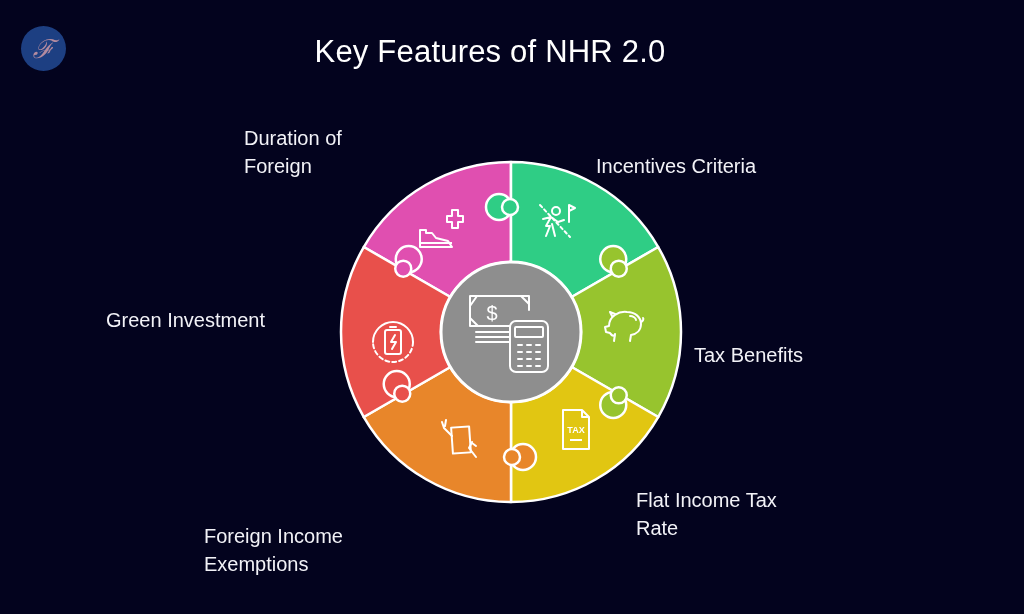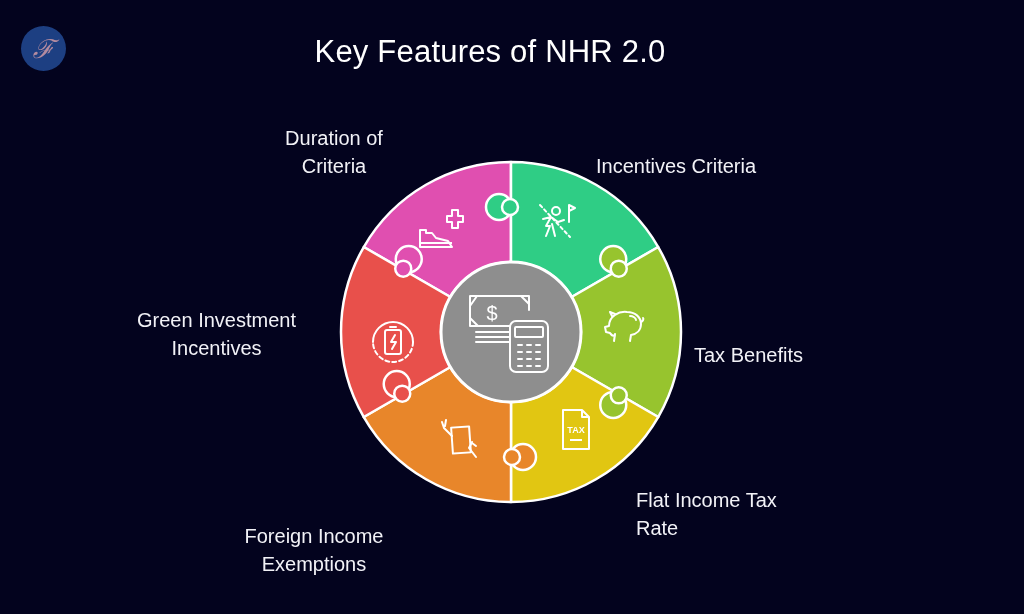--- a/index.html
+++ b/index.html
@@ -21,21 +21,21 @@
       color: #b38ba0; font-size: 26px; line-height: 1;
     }
     .title {
       position: absolute; left: 0; top: 34px; width: 980px;
       text-align: center; font-size: 31px; font-weight: normal;
       letter-spacing: 0.2px;
     }
     .label {
       position: absolute; font-size: 20px; line-height: 28px; color: #f2f2f7;
     }
-    .label.right { text-align: center; }
+    .label.right { text-align: left; }
     .label.left { text-align: left; }
     svg.wheel { position: absolute; left: 0; top: 0; }
   </style>
 </head>
 <body>
 
 <div class="logo">
   <span>ℱ</span>
 </div>
 
@@ -110,32 +110,31 @@
     <path d="M373 342 a20 20 0 1 1 40 0"></path>
     <path d="M413 342 a20 20 0 0 1 -40 0" stroke-dasharray="4 3"></path>
     <rect x="385" y="330" width="16" height="24" rx="2"></rect>
     <path d="M390 327 h6"></path>
     <path d="M395 335 l-4 7 h5 l-4 7"></path>
   </g>
 </svg>
 
 <div class="label right" style="left:244px; top:124px; width:180px;">
   <div>Duration of</div>
-  <div>Criteria</div>
+  <div>Foreign</div>
 </div>
 <div class="label left" style="left:596px; top:152px; width:220px;">
   <div>Incentives Criteria</div>
 </div>
 <div class="label left" style="left:694px; top:319px; width:200px;margin-top:22px;">
   <div>Tax Benefits</div>
 </div>
 <div class="label left" style="left:596px; top:486px; width:220px;margin-left:40px;">
   <div>Flat Income Tax</div>
   <div>Rate</div>
 </div>
 <div class="label right" style="left:204px; top:486px; width:220px;margin-top:36px;">
   <div>Foreign Income</div>
   <div>Exemptions</div>
 </div>
 <div class="label right" style="left:106px; top:306px; width:221px;">
   <div>Green Investment</div>
-  <div>Incentives</div>
 </div>
 
 </body></html>

